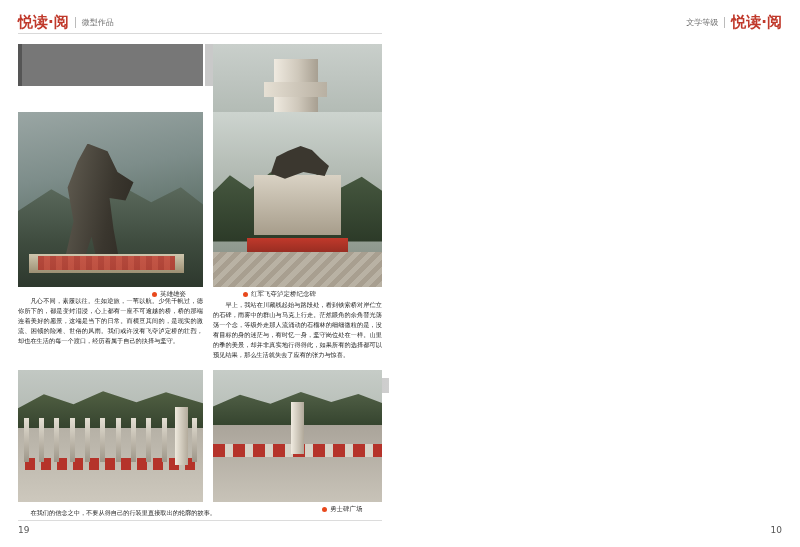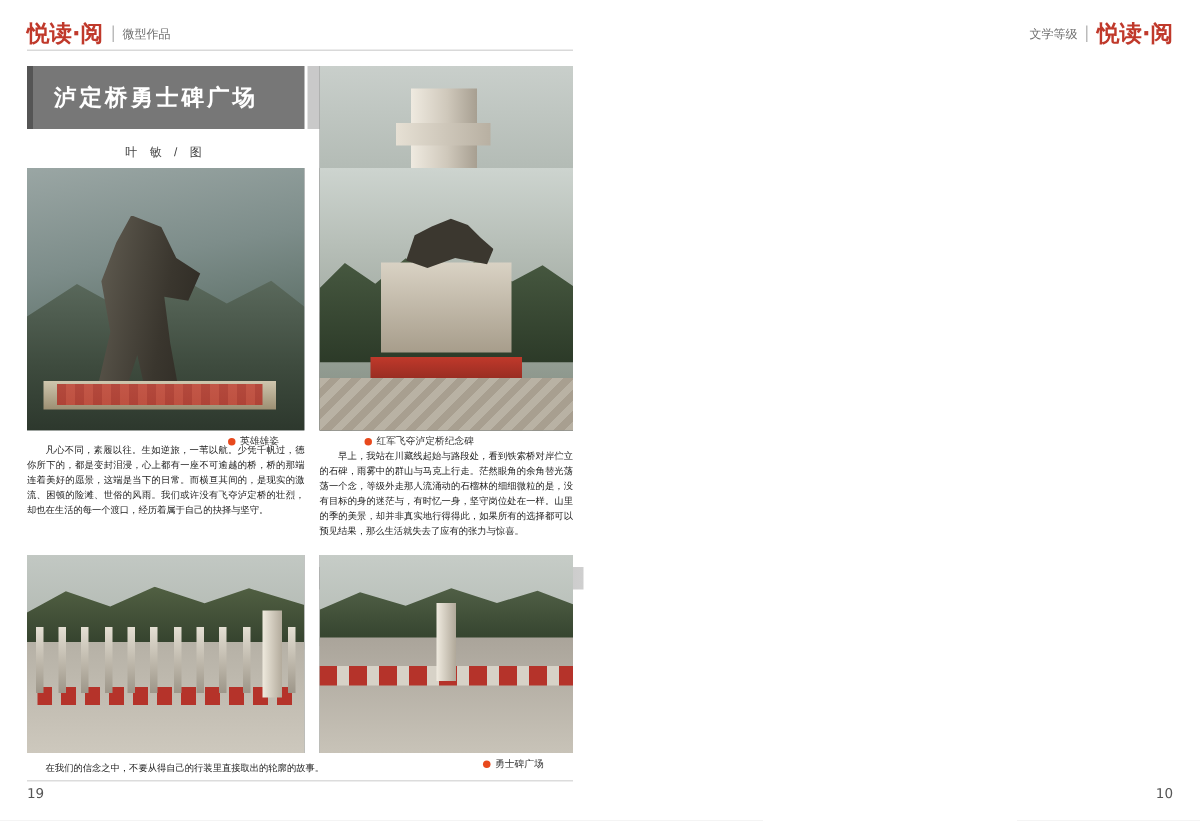--- a/index.html
+++ b/index.html
@@ -202,24 +202,22 @@
       <span class="logo">
         <span>悦读·阅</span>
       </span>
       <span class="hdr-sep"></span>
       <span class="hdr-txt">微型作品</span>
     </div>
     <div class="hdr-rule rule-left"></div>
 
     <div class="title-block">
       <span class="bar"></span>
-      <span class="title-txt">泸定桥勇士碑广场</span>
     </div>
     <div class="title-side"></div>
-    <div class="byline">叶 敏 / 图</div>
 
     <div class="photo" id="photo1">
       <div class="sky"></div>
       <div class="mtn"></div>
       <div class="figure"></div>
       <div class="plaque">
           <div class="red"></div>
         </div>
     </div>
     <div class="cap cap1">

